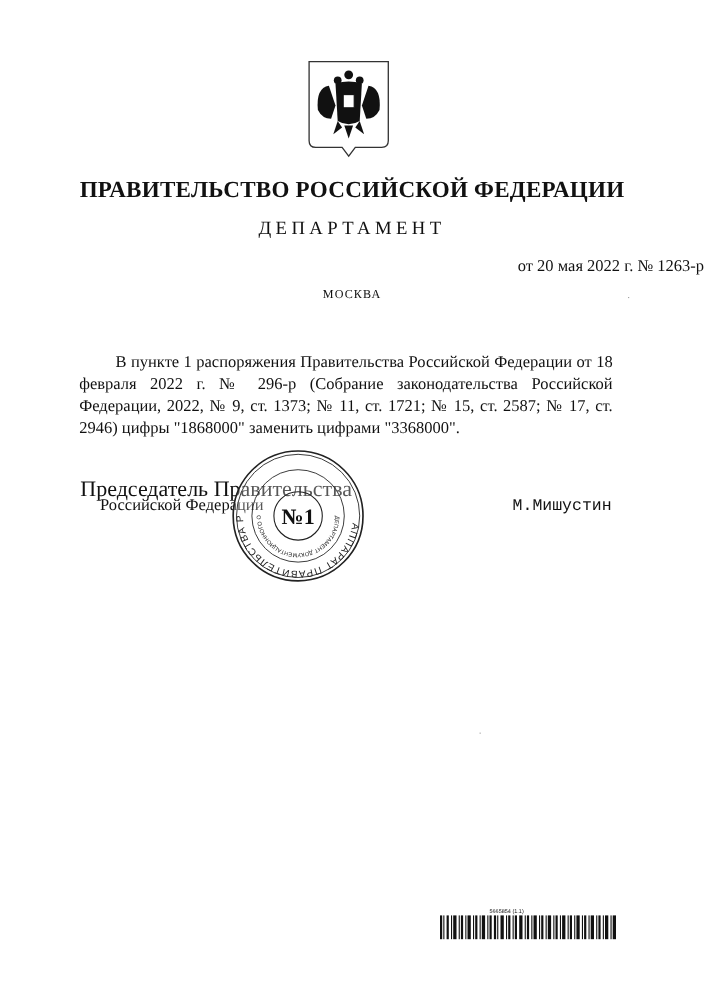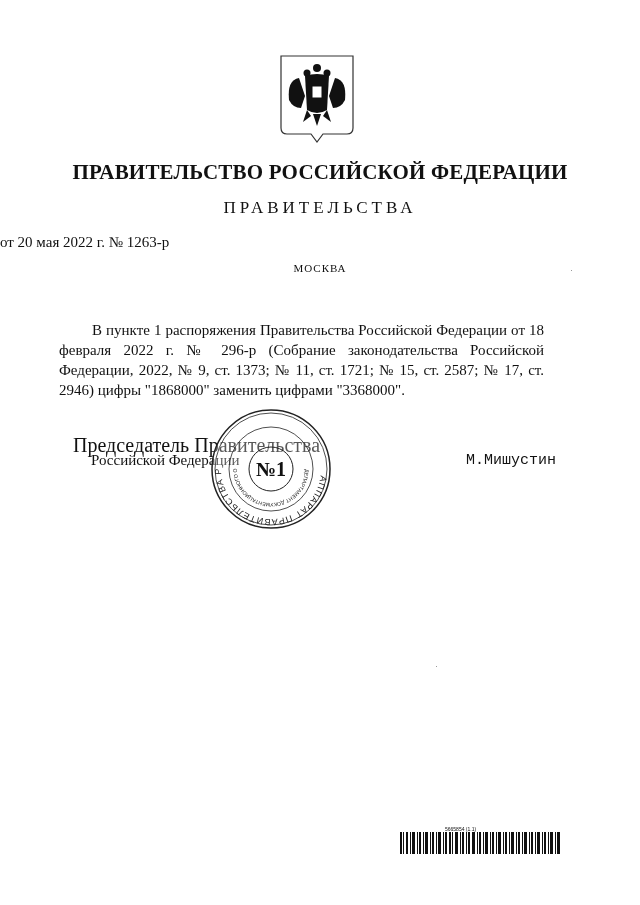--- a/index.html
+++ b/index.html
@@ -4,23 +4,23 @@
 <style>
   html, body { margin:0; padding:0; background:#ffffff; }
   body { width:640px; height:905px; position:relative; overflow:hidden;
          font-family:"Liberation Serif", serif; color:#111; }
   .abs { position:absolute; }
   .emblem { left:277px; top:50px; width:80px; height:95px; }
   .title { left:0; width:640px; top:160px; text-align:center;
            font-weight:bold; font-size:21px; letter-spacing:0.2px; }
   .doctype { left:0; width:640px; top:198px; text-align:center;
              font-size:17px; letter-spacing:4px; }
-  .date { left:0; width:640px; top:234px; text-align:left; font-size:15px; }
+  .date { left:0; width:640px; top:234px; text-align:right; font-size:15px; }
   .city { left:0; width:640px; top:262px; text-align:center; font-size:11px; letter-spacing:1px; }
-  .body-text { left:59px; width:485px; top:320px; font-size:15px; line-height:20px;
+  .body-text { left:72px; width:485px; top:320px; font-size:15px; line-height:20px;
                text-align:justify; }
   .body-text .indent { display:inline-block; width:33px; }
   .sig-left-1 { left:73px; top:434px; font-size:20px; }
   .sig-left-2 { left:91px; top:452px; font-size:15px;text-align:center; }
   .sig-right { left:466px; top:452px; font-size:15px;font-family:Liberation Mono, monospace; }
   .seal { left:210px; top:408px; width:122px; height:122px; }
   .barcode-caption { left:445px; top:826px; font-size:5px; font-family:"Liberation Sans", sans-serif; }
   .barcode { left:400px; top:832px; width:160px; height:22px; }
   .dot { width:1px; height:1px; background:#999; }
 </style>
@@ -37,21 +37,21 @@
     <path d="M58 28 Q70 30 68 50 Q64 58 56 58 L52 46 Z"></path>
     <path d="M28 26 Q40 22 52 26 L50 60 Q40 66 30 60 Z"></path>
     <path d="M30 60 L26 72 L34 66 Z"></path>
     <path d="M50 60 L54 72 L46 66 Z"></path>
     <path d="M36 64 L40 76 L44 64 Z"></path>
   </g>
   <rect x="35" y="36" width="10" height="12" fill="#fff" stroke="#111" stroke-width="1"></rect>
 </svg>
 
 <div class="abs title">ПРАВИТЕЛЬСТВО РОССИЙСКОЙ ФЕДЕРАЦИИ</div>
-<div class="abs doctype">ПРАВИТЕЛЬСТВА</div>
+<div class="abs doctype">ДЕПАРТАМЕНТ</div>
 <div class="abs date">от 20 мая 2022 г.  № 1263-р</div>
 <div class="abs city">МОСКВА</div>
 
 <div class="abs body-text"><span class="indent"></span><span>В пункте 1 распоряжения Правительства Российской Федерации от 18 февраля 2022 г. № 296-р (Собрание законодательства Российской Федерации, 2022, № 9, ст. 1373; № 11, ст. 1721; № 15, ст. 2587; № 17, ст. 2946) цифры "1868000" заменить цифрами "3368000".</span></div>
 
 <div class="abs sig-left-1">Председатель Правительства</div>
 <div class="abs sig-left-2">Российской Федерации</div>
 <div class="abs sig-right">М.Мишустин</div>
 
 <svg class="abs seal" viewBox="0 0 122 122">

